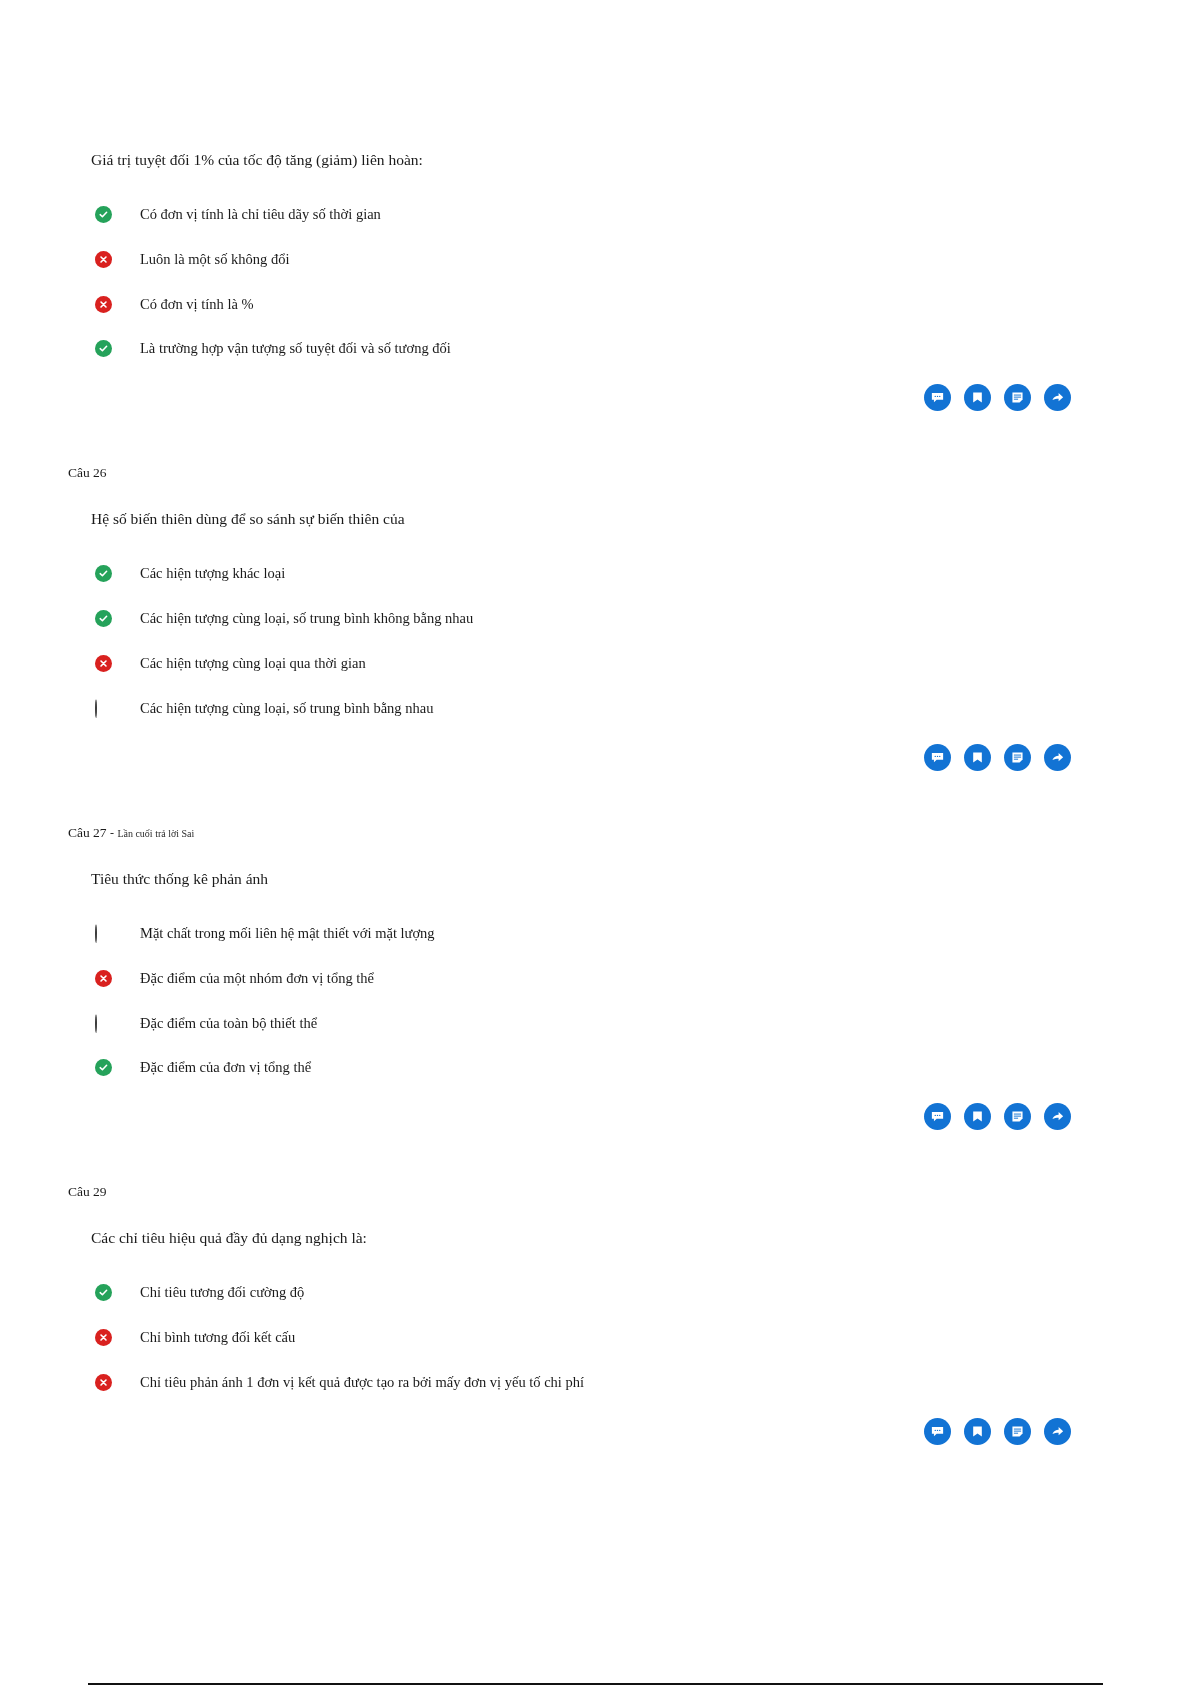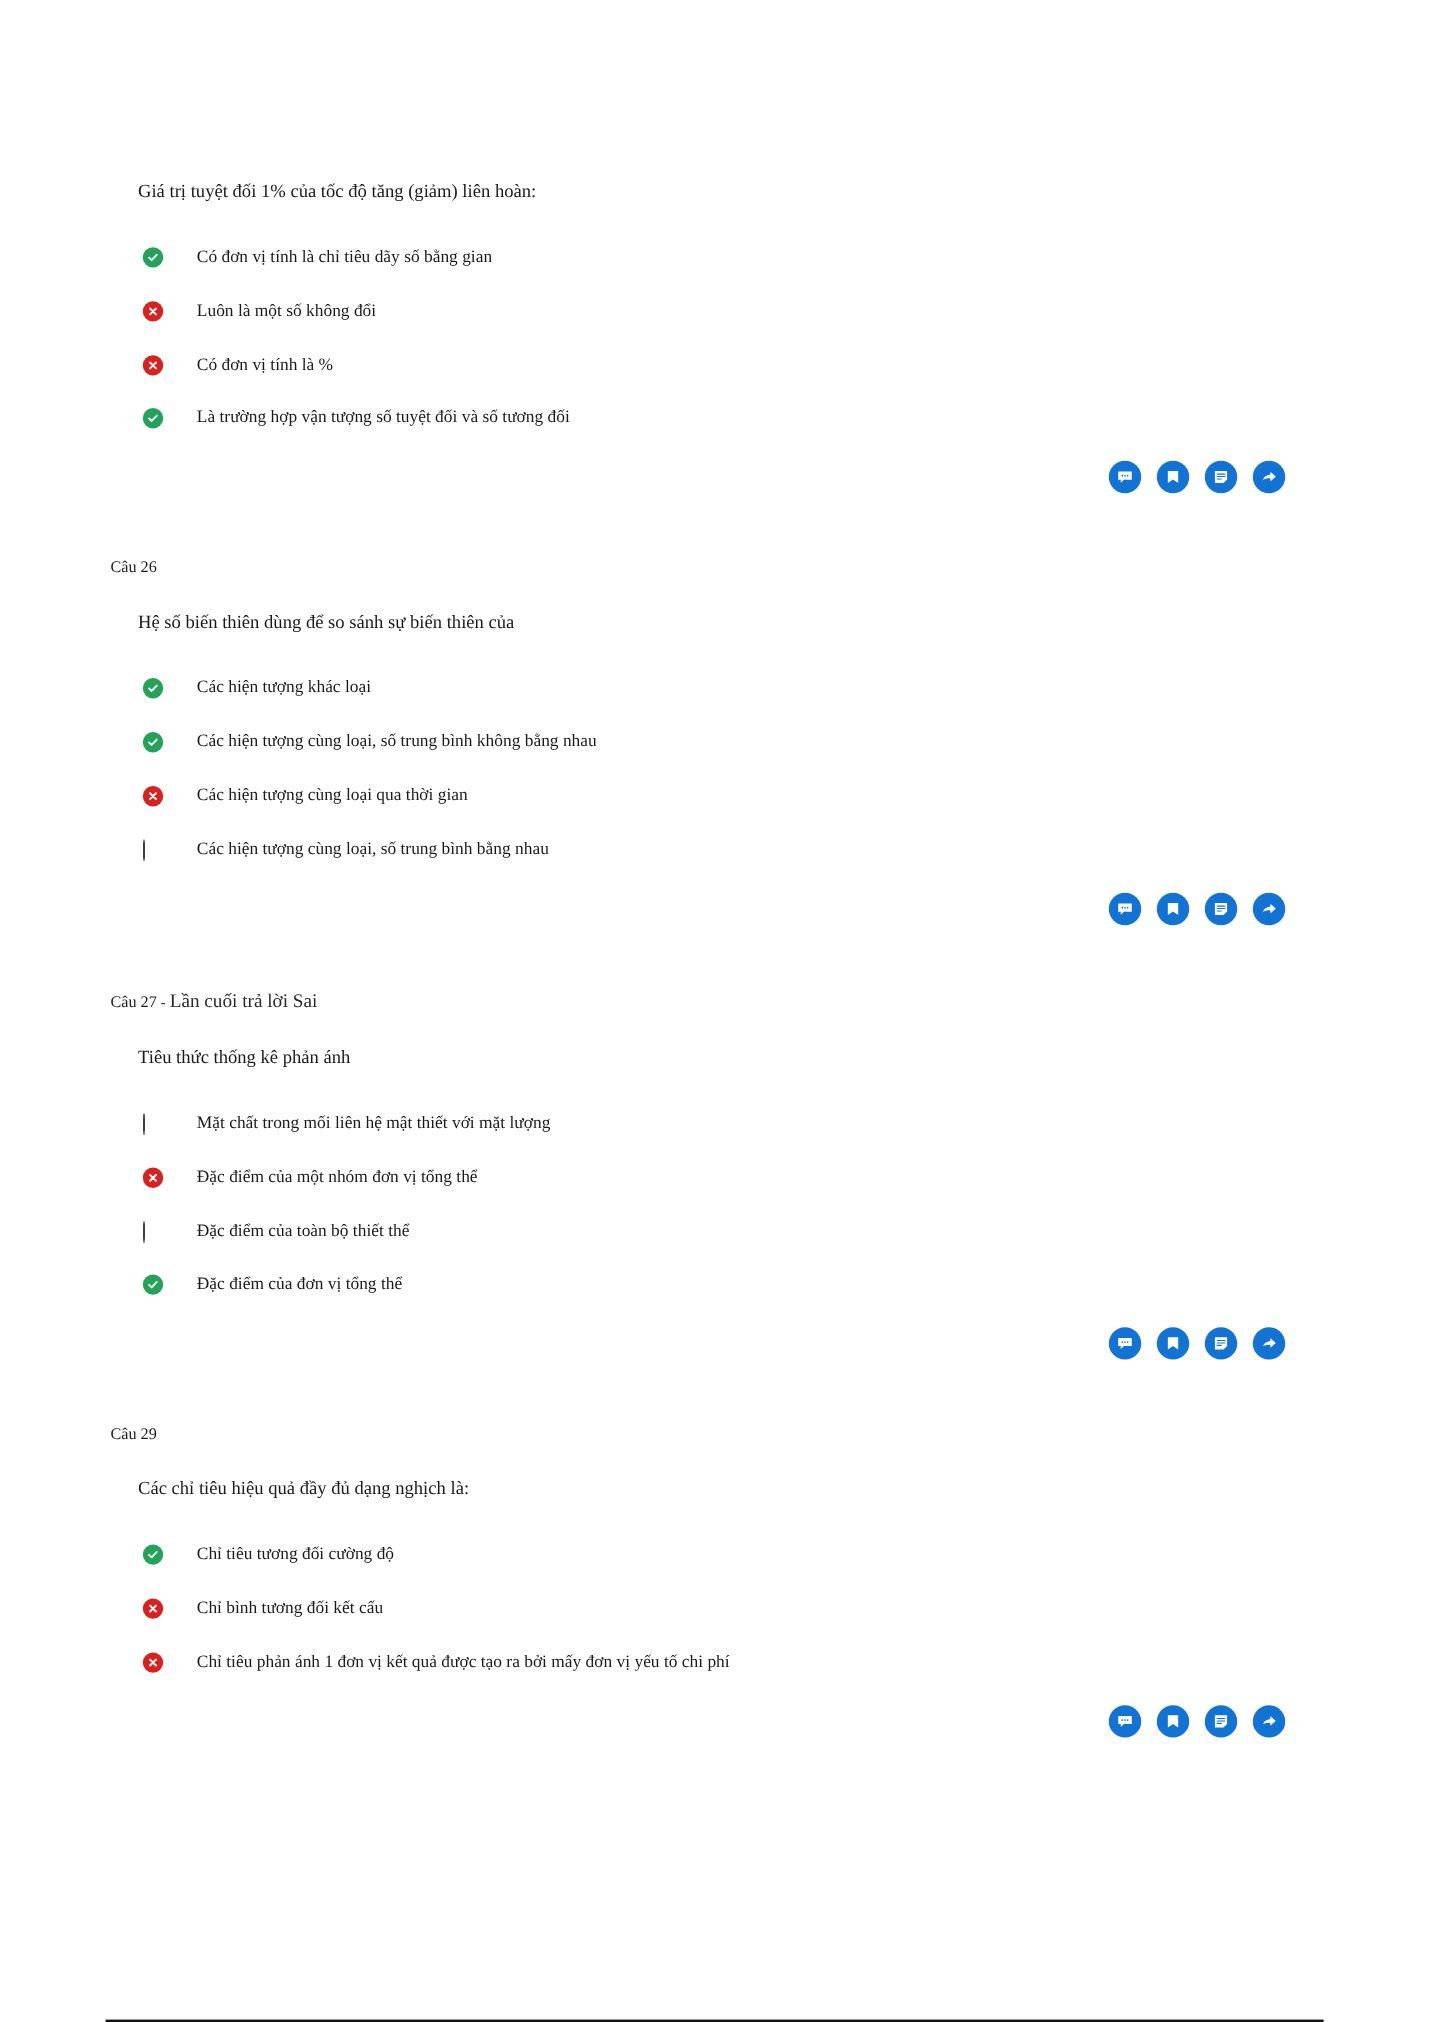--- a/index.html
+++ b/index.html
@@ -20,33 +20,33 @@
     position: relative;
     width: 1191px;
     height: 1685px;
     padding: 0;
     box-sizing: border-box;
   }
 
   
   .question-block {
     position: relative;
-    padding-left: 92px;
+    padding-left: 68px;
     padding-right: 120px;
   }
 
   .q-label {
     font-size: 13.5px;
     line-height: 1.2;
     color: #1c1c1c;
     font-family: "Liberation Serif", "DejaVu Serif", serif;
     margin-bottom: 28px;
   }
   .q-label .q-sub {
-    font-size: 16px;
+    font-size: 10px;
     color: #2a2a2a;
   }
   .q-label .q-dash {
     font-size: 12px;
   }
 
   .q-text {
     font-size: 15.5px;
     line-height: 1.35;
     color: #1a1a1a;
@@ -146,21 +146,21 @@
         <div class="q-text">Giá trị tuyệt đối 1% của tốc độ tăng (giảm) liên hoàn:</div>
         <ul class="options">
           <li class="option-row">
             <span class="option-marker">
               <span class="marker-correct">
                 <svg width="11" height="11" viewBox="0 0 12 12">
                   <path d="M2.4 6.2 L4.8 8.5 L9.4 3.6" fill="none" stroke="#ffffff" stroke-width="1.7" stroke-linecap="round" stroke-linejoin="round"></path>
                 </svg>
               </span>
             </span>
-            <span class="option-text">Có đơn vị tính là chỉ tiêu dãy số bằng gian</span>
+            <span class="option-text">Có đơn vị tính là chỉ tiêu dãy số thời gian</span>
           </li>
           <li class="option-row">
             <span class="option-marker">
               <span class="marker-wrong">
                 <svg width="11" height="11" viewBox="0 0 12 12">
                   <path d="M3.3 3.3 L8.7 8.7 M8.7 3.3 L3.3 8.7" fill="none" stroke="#ffffff" stroke-width="1.8" stroke-linecap="round"></path>
                 </svg>
               </span>
             </span>
             <span class="option-text">Luôn là một số không đổi</span>

